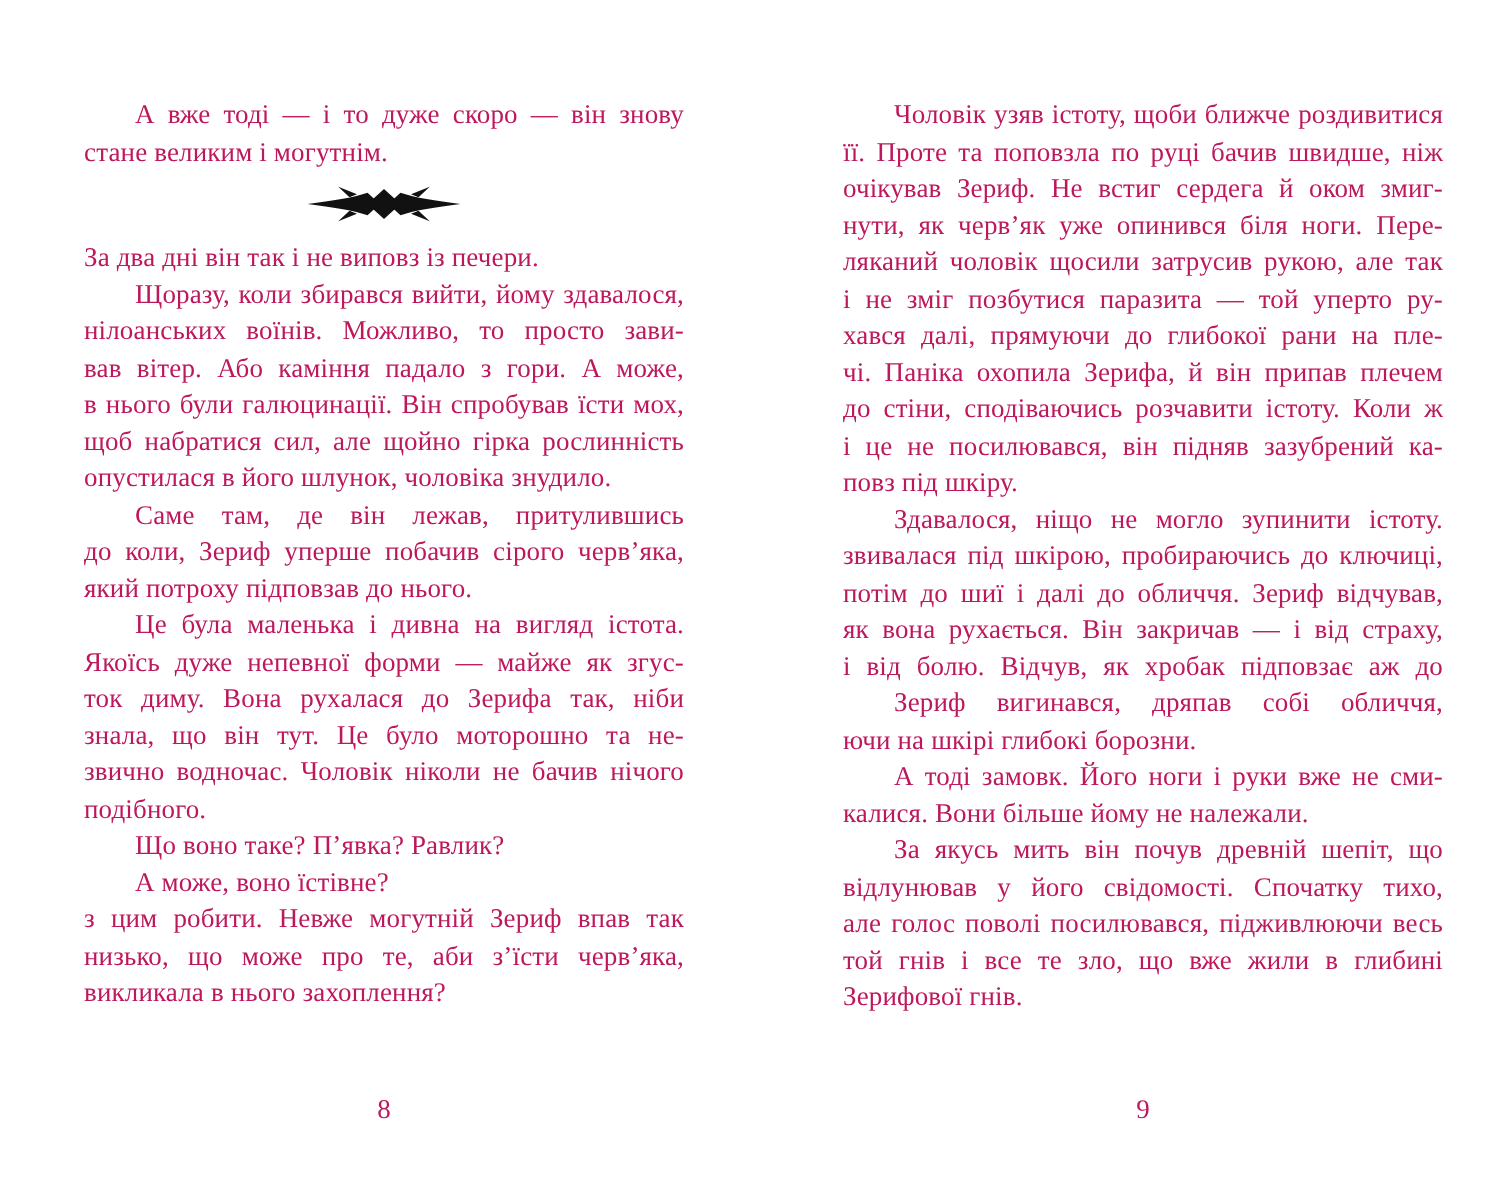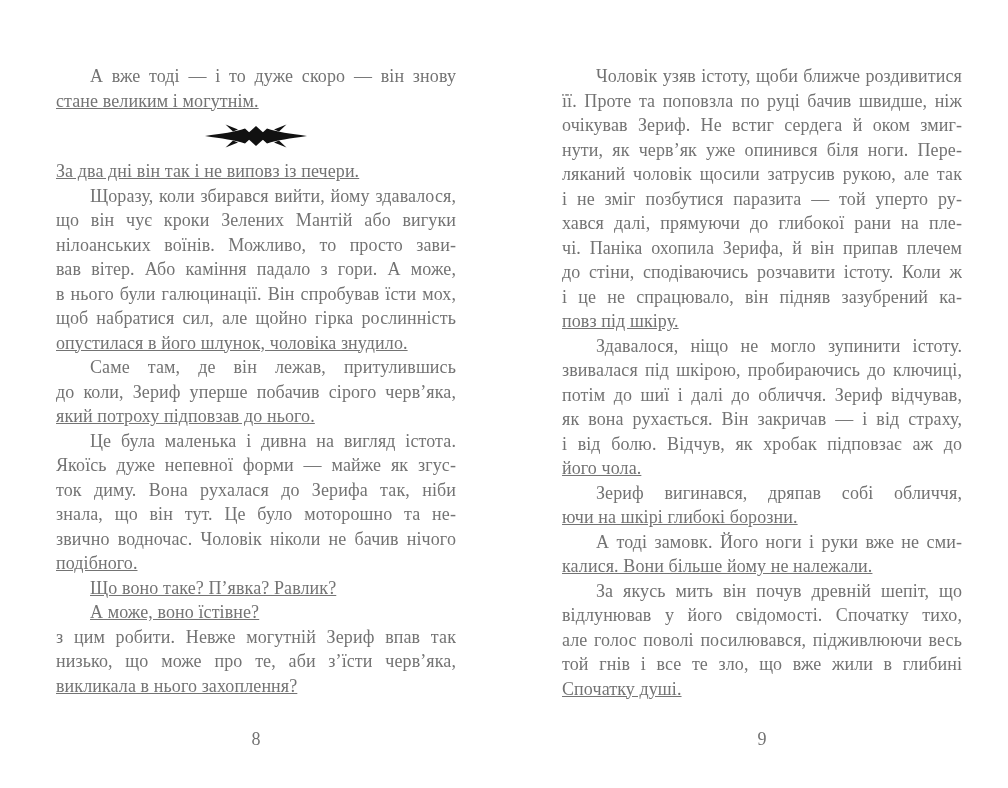--- a/index.html
+++ b/index.html
@@ -6,21 +6,21 @@
     margin: 0;
     padding: 0;
     background: #ffffff;
   }
   .spread {
     position: relative;
     width: 1008px;
     height: 788px;
     background: #ffffff;
     font-family: "Liberation Serif", "DejaVu Serif", serif;
-    color: #737373;
+    color: #be185d;
     overflow: hidden;
   }
   .page {
     position: absolute;
     top: 0;
     width: 400px;
     height: 788px;
   }
   .page.left  { left: 56px; }
   .page.right { left: 562px; }
@@ -33,21 +33,20 @@
     line-height: 24.5px;
     height: 24.5px;
     text-align: justify;
     text-align-last: justify;
     overflow: hidden;
     white-space: normal;
     letter-spacing: 0.1px;
   }
   .line.last {
     text-align-last: left;
-    text-decoration: underline;
   }
   .line.indent {
     padding-left: 34px;
   }
   .divider {
     height: 46px;
     display: flex;
     align-items: center;
     justify-content: center;
   }
@@ -84,21 +83,20 @@
               <path d="M75,8.5 L82.5,1.5 L70,6.5 Z"></path>
               <path d="M75,17.5 L82.5,24.5 L70,19.5 Z"></path>
             </g>
           </svg>
         </div>
         <div class="para">
           <div class="line last">За два дні він так і не виповз із печери.</div>
         </div>
         <div class="para">
           <div class="line indent">Щоразу, коли збирався вийти, йому здавалося,</div>
-          <div class="line">що він чує кроки Зелених Мантій або вигуки</div>
           <div class="line">нілоанських воїнів. Можливо, то просто зави-</div>
           <div class="line">вав вітер. Або каміння падало з гори. А може,</div>
           <div class="line">в нього були галюцинації. Він спробував їсти мох,</div>
           <div class="line">щоб набратися сил, але щойно гірка рослинність</div>
           <div class="line last">опустилася в його шлунок, чоловіка знудило.</div>
         </div>
         <div class="para">
           <div class="line indent">Саме там, де він лежав, притулившись обличчям</div>
           <div class="line">до коли, Зериф уперше побачив сірого черв’яка,</div>
           <div class="line last">який потроху підповзав до нього.</div>
@@ -131,43 +129,42 @@
         <div class="para">
           <div class="line indent">Чоловік узяв істоту, щоби ближче роздивитися</div>
           <div class="line">її. Проте та поповзла по руці бачив швидше, ніж</div>
           <div class="line">очікував Зериф. Не встиг сердега й оком змиг-</div>
           <div class="line">нути, як черв’як уже опинився біля ноги. Пере-</div>
           <div class="line">ляканий чоловік щосили затрусив рукою, але так</div>
           <div class="line">і не зміг позбутися паразита — той уперто ру-</div>
           <div class="line">хався далі, прямуючи до глибокої рани на пле-</div>
           <div class="line">чі. Паніка охопила Зерифа, й він припав плечем</div>
           <div class="line">до стіни, сподіваючись розчавити істоту. Коли ж</div>
-          <div class="line">і це не спрацювало, він підняв зазубрений ка-</div>
+          <div class="line">і це не посилювався, він підняв зазубрений ка-</div>
           <div class="line last">повз під шкіру.</div>
         </div>
         <div class="para">
           <div class="line indent">Здавалося, ніщо не могло зупинити істоту. Вона</div>
           <div class="line">звивалася під шкірою, пробираючись до ключиці,</div>
           <div class="line">потім до шиї і далі до обличчя. Зериф відчував,</div>
           <div class="line">як вона рухається. Він закричав — і від страху,</div>
           <div class="line">і від болю. Відчув, як хробак підповзає аж до</div>
-          <div class="line last">його чола.</div>
         </div>
         <div class="para">
           <div class="line indent">Зериф вигинався, дряпав собі обличчя, залиша-</div>
           <div class="line last">ючи на шкірі глибокі борозни.</div>
         </div>
         <div class="para">
           <div class="line indent">А тоді замовк. Його ноги і руки вже не сми-</div>
           <div class="line last">калися. Вони більше йому не належали.</div>
         </div>
         <div class="para">
           <div class="line indent">За якусь мить він почув древній шепіт, що</div>
           <div class="line">відлунював у його свідомості. Спочатку тихо,</div>
           <div class="line">але голос поволі посилювався, підживлюючи весь</div>
           <div class="line">той гнів і все те зло, що вже жили в глибині</div>
-          <div class="line last">Спочатку душі.</div>
+          <div class="line last">Зерифової гнів.</div>
         </div>
       </div>
     <div class="page-num">9</div>
   </div>
 
 </div>
 
 </body></html>

